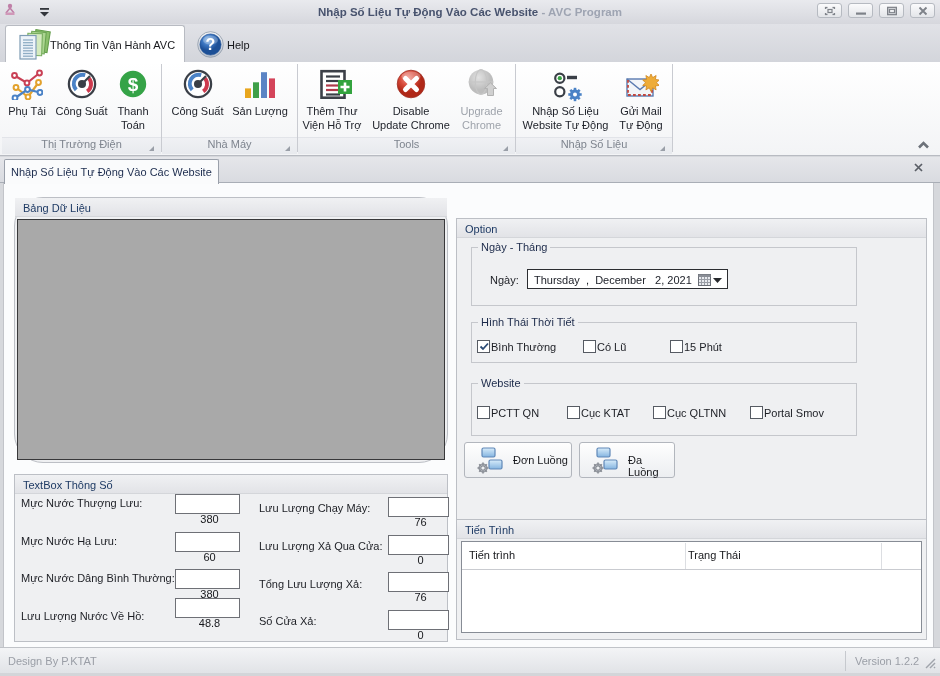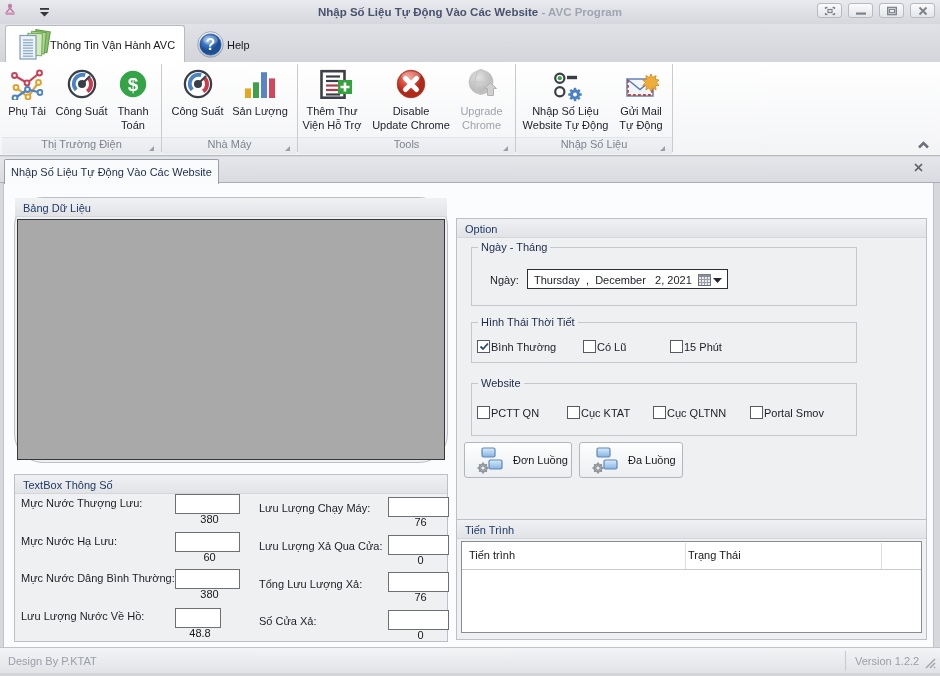--- a/index.html
+++ b/index.html
@@ -340,21 +340,21 @@
   <div class="tb" style="left:373px;top:22px;width:61px;height:19px;">76</div>
   <div class="lbl" style="left:6px;top:60px;">Mực Nước Hạ Lưu:</div>
   <div class="tb" style="left:160px;top:57px;width:65px;height:18px;">60</div>
   <div class="lbl" style="left:244px;top:65px;">Lưu Lượng Xả Qua Cửa:</div>
   <div class="tb" style="left:373px;top:60px;width:61px;height:19px;">0</div>
   <div class="lbl" style="left:6px;top:97px;">Mực Nước Dâng Bình Thường:</div>
   <div class="tb" style="left:160px;top:94px;width:65px;height:18px;">380</div>
   <div class="lbl" style="left:244px;top:103px;">Tổng Lưu Lượng Xả:</div>
   <div class="tb" style="left:373px;top:97px;width:61px;height:19px;">76</div>
   <div class="lbl" style="left:6px;top:135px;">Lưu Lượng Nước Về Hồ:</div>
-  <div class="tb" style="left:160px;top:133px;width:46px;height:18px;">48.8</div>
+  <div class="tb" style="left:160px;top:123px;width:65px;height:18px;">48.8</div>
   <div class="lbl" style="left:244px;top:140px;">Số Cửa Xả:</div>
   <div class="tb" style="left:373px;top:135px;width:61px;height:19px;">0</div>
 </div>
 
 
 <div class="panel" style="left:456px;top:196px;width:471px;height:315px;margin-top:22px;">
   <div class="phead">
       <span>Option</span>
     </div>
   <div class="gbox" style="left:14px;top:28px;width:386px;height:59px;">
@@ -432,21 +432,21 @@
               <line x1="6" y1="15.5" x2="6" y2="26.5"></line>
               <line x1="0.5" y1="21" x2="11.5" y2="21"></line>
               <line x1="2.2" y1="17.2" x2="9.8" y2="24.8"></line>
               <line x1="9.8" y1="17.2" x2="2.2" y2="24.8"></line>
             </g>
             <circle cx="6" cy="21" r="1.6" fill="#eef0f3"></circle>
           </g>
         </svg></div>
       <span style="left:48px;top:11px;">Đơn Luồng</span>
     </div>
-  <div class="btn" style="left:122px;top:223px;width:104px;height:36px;">
+  <div class="btn" style="left:122px;top:223px;width:96px;height:36px;">
       <div class="abs ic-flow" style="left:12px;top:4px;width:28px;height:28px;"><svg width="28" height="28">
           <defs>
             <linearGradient id="bl" x1="0" y1="0" x2="0" y2="1">
               <stop offset="0%" stop-color="#d8ecfa"></stop>
               <stop offset="100%" stop-color="#84b4e0"></stop>
             </linearGradient>
           </defs>
           <rect x="5" y="1" width="13" height="9" rx="1.5" fill="url(#bl)" stroke="#6088b8" stroke-width="1.2"></rect>
           <rect x="12" y="13" width="13" height="9" rx="1.5" fill="url(#bl)" stroke="#6088b8" stroke-width="1.2"></rect>
           <g>

